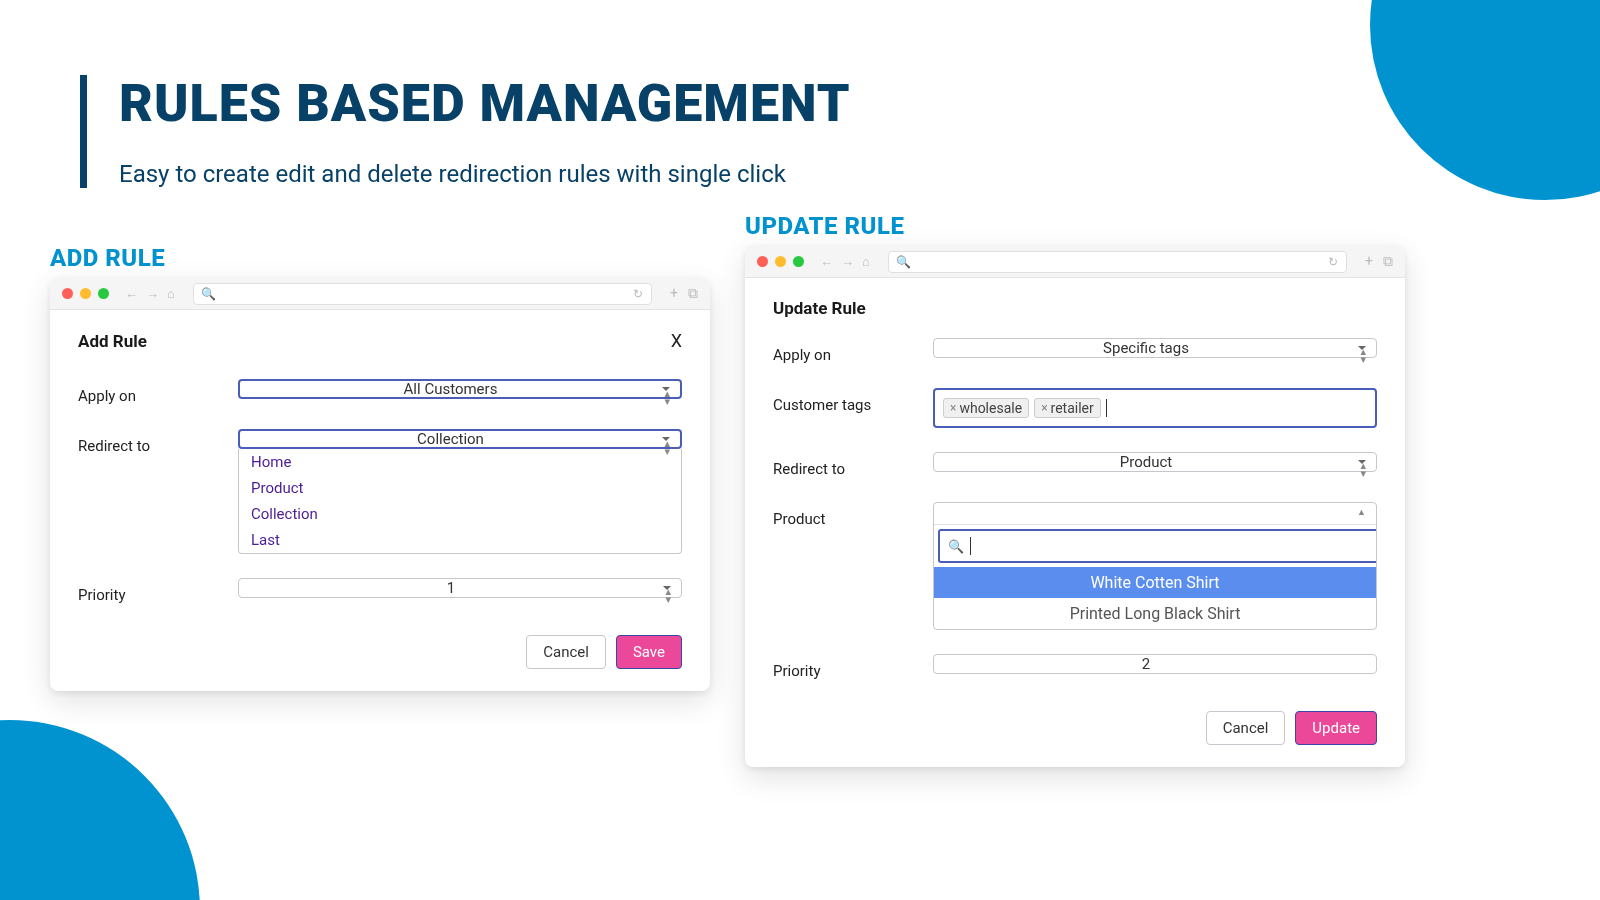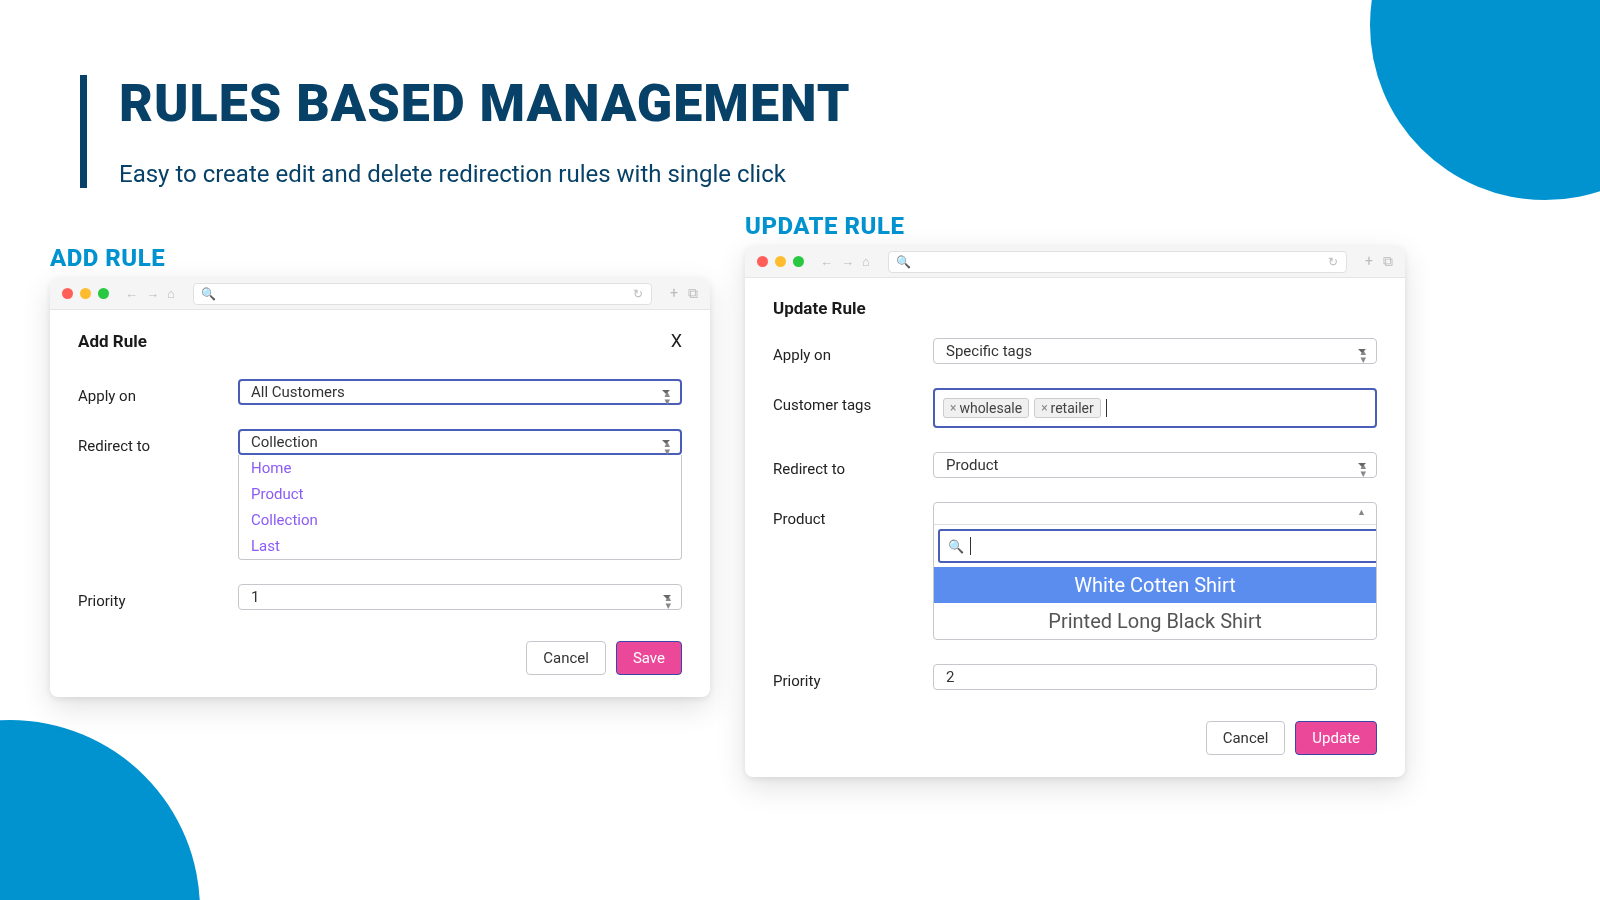--- a/index.html
+++ b/index.html
@@ -38,42 +38,42 @@
 
 .win-body { padding: 20px 28px 22px 28px; }
 .win-hdr { display: flex; justify-content: space-between; align-items: center; margin-bottom: 28px; }
 .win-hdr-title { font-size: 17px; font-weight: 700; color: #1a1a1a; }
 .closex { font-size: 18px; color: #222; cursor: pointer; }
 
 .frow { display: flex; align-items: flex-start; margin-bottom: 24px; }
 .frow-label { width: 160px; font-size: 15px; color: #222; padding-top: 8px; }
 .frow-field { flex: 1; position: relative; }
 
-.select, .tinput { width: 100%; height: 26px; border: 1px solid #c4c8cc; border-radius: 4px; background: #fff; padding: 0 30px 0 12px; font-size: 15px; color: #333; display: flex; align-items: center; position: relative; }
+.select, .tinput { width: 100%; height: 20px; border: 1px solid #c4c8cc; border-radius: 4px; background: #fff; padding: 0 30px 0 12px; font-size: 15px; color: #333; display: flex; align-items: center; position: relative; justify-content: center; }
 .select.focus { border: 2px solid #4a5eb8; padding-left: 11px; }
 .select::after { content: ''; position: absolute; right: 10px; top: 50%; transform: translateY(-50%); width: 0; height: 0; border-left: 4px solid transparent; border-right: 4px solid transparent; border-top: 4px solid #666; }
 .select .caret2 { position: absolute; right: 10px; top: 9px; font-size: 11px; color: #888; line-height: 8px; }
 
 .dropdown { border: 1px solid #c4c8cc; border-top: none; border-radius: 0 0 4px 4px; overflow: hidden; }
-.dropdown-item { padding: 4px 12px; font-size: 15px; color: #8b5cf6; }
+.dropdown-item { padding: 4px 12px; font-size: 15px; color: #4c1d95; }
 .dropdown-item.hi { background: #1e90ff; color: #fff; }
 
 .tags-input { width: 100%; min-height: 40px; border: 2px solid #4a5eb8; border-radius: 4px; background: #fff; padding: 5px 8px; display: flex; align-items: center; gap: 5px; flex-wrap: wrap; }
 .tag { display: inline-flex; align-items: center; background: #f0f0f0; border: 1px solid #ccc; border-radius: 3px; padding: 1px 6px; font-size: 14px; color: #444; }
 .tag .x { margin-right: 3px; color: #888; font-size: 12px; }
 .tags-input .cursor { width: 1px; height: 18px; background: #333; }
 
 .searchbox { width: 100%; height: 34px; border: 2px solid #4a5eb8; border-radius: 3px; display: flex; align-items: center; padding: 0 8px; margin: 4px; }
 .searchbox .sicon { color: #aaa; font-size: 13px; margin-right: 6px; }
 .searchbox .cursor { width: 1px; height: 18px; background: #333; }
 
 .prod-dropdown { border: 1px solid #c4c8cc; border-radius: 4px; overflow: hidden; }
 .prod-head { height: 22px; border-bottom: 1px solid #e0e0e0; position: relative; }
 .prod-head::after { content: '▲'; position: absolute; right: 10px; top: 4px; font-size: 9px; color: #888; }
-.prod-item { padding: 6px 28px; font-size: 20px; text-align: center; color: #555; }
+.prod-item { padding: 6px 28px; font-size: 16px; text-align: center; color: #555; }
 .prod-item.hi { background: #5b8def; color: #fff; }
 
 .btnrow { display: flex; justify-content: flex-end; gap: 10px; margin-top: 31px; }
 .btn { height: 34px; padding: 0 16px; border-radius: 4px; font-size: 15px; display: inline-flex; align-items: center; justify-content: center; cursor: pointer; border: 1px solid #c4c8cc; background: #fff; color: #333; }
 .btn.primary { background: #ec4899; border-color: #3a47a8; color: #fff; }
 </style>
 </head>
 <body>
 
 <div class="blob-tr"></div>

